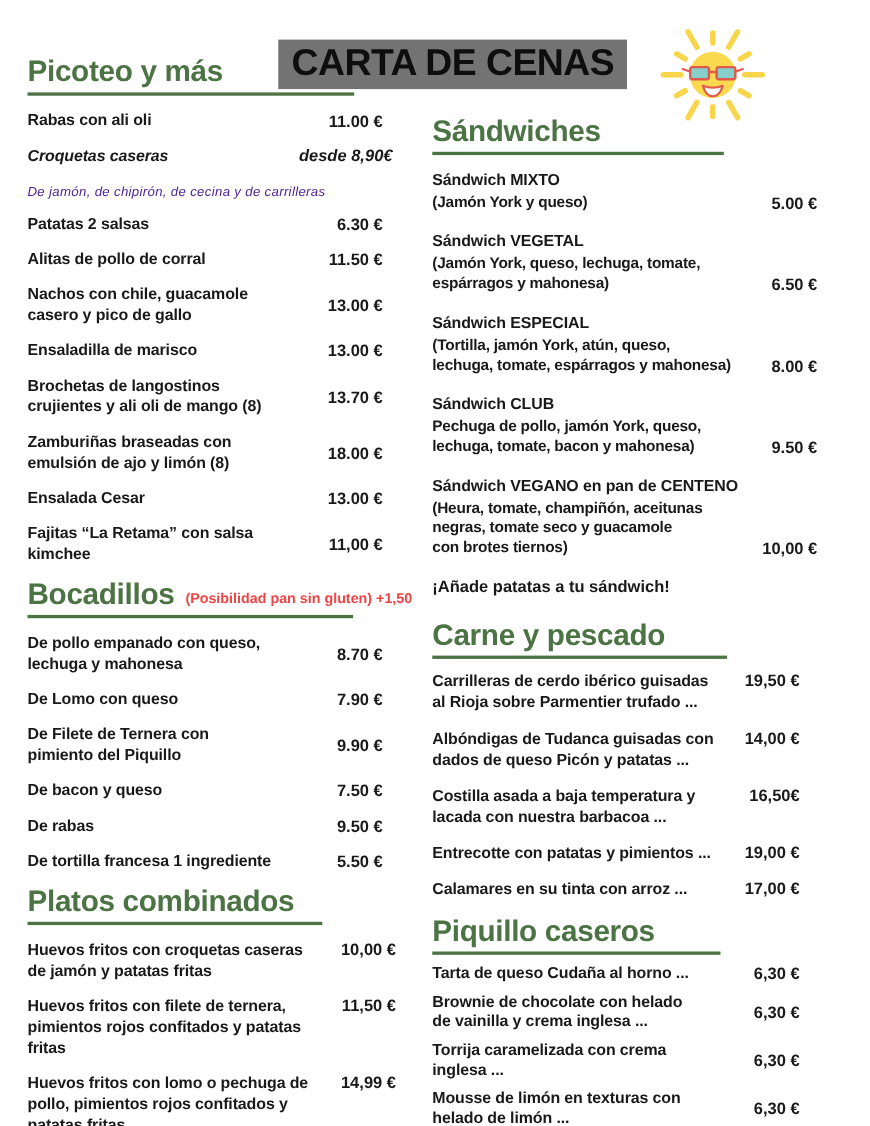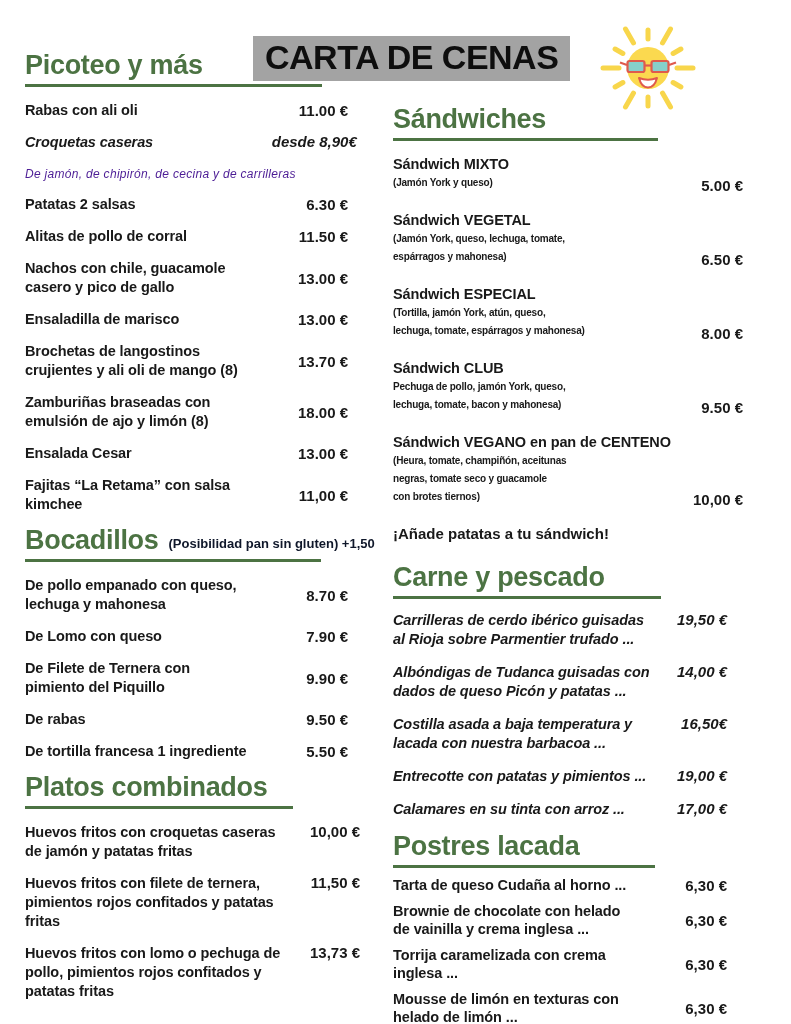--- a/index.html
+++ b/index.html
@@ -3,68 +3,68 @@
 <meta charset="utf-8">
 <style>
   * { margin:0; padding:0; box-sizing:border-box; }
   html,body { background:#ffffff; }
   body { font-family:"Liberation Sans","DejaVu Sans",sans-serif; color:#191919; }
   .page { position:relative; width:791px; height:1024px; background:#fff; overflow:hidden; }
 
   
   .title {
     position:absolute; left:253px; top:36px;
-    background:#a3a3a3; color:#0e0e0e;
+    background:#737373; color:#0e0e0e;
     font-size:34px; font-weight:800; letter-spacing:-0.5px;
     padding:2px 12px 4px 12px; white-space:nowrap;
   }
   .sun { position:absolute; left:594px; top:20px; }
 
   
   .col-left  { position:absolute; left:25px;  top:52px;  width:335px; }
   .col-right { position:absolute; left:393px; top:106px; width:350px; }
 
   
   .heading-row {
     display:flex; align-items:flex-end; gap:10px;
     border-bottom:3px solid #4c7343;
     padding-bottom:5px; margin-bottom:14px;
   }
   h2 { color:#4c7343; font-size:27px; font-weight:800; letter-spacing:-0.3px; line-height:1; white-space:nowrap; }
-  .heading-note { font-size:13px; font-weight:700; color:#0f172a; padding-bottom:3px; white-space:nowrap; }
+  .heading-note { font-size:13px; font-weight:700; color:#ef4444; padding-bottom:3px; white-space:nowrap; }
   .sec-picoteo    .heading-row { width:297px; }
   .sec-bocadillos .heading-row { width:296px; }
   .sec-platos     .heading-row { width:268px; }
   .sec-sandwiches .heading-row { width:265px; }
   .sec-carne      .heading-row { width:268px; margin-bottom:12px; }
   .sec-postres    .heading-row { width:262px; margin-bottom:8px; }
 
   
   .item { display:flex; justify-content:space-between; align-items:center; margin-bottom:13px; }
   .item-text { flex:1 1 auto; min-width:0; }
   .item-name {
     font-weight:700; font-size:14.5px; line-height:19px;
     white-space:pre-line; letter-spacing:-0.1px;
   }
   .item-price { font-weight:700; font-size:15px; white-space:nowrap; margin-left:4px; min-width:55px; text-align:right; }
   .item-sub {
     font-weight:400; font-size:12px; line-height:16px; color:#4c1d95;
     letter-spacing:0.3px; margin-top:14px; white-space:nowrap;
   }
   .item:has(.item-sub) { align-items:flex-start;font-style:italic; }
-  .item-desc { font-weight:700; font-size:10px; line-height:18px; white-space:pre-line; letter-spacing:-0.2px; }
+  .item-desc { font-weight:700; font-size:14px; line-height:18px; white-space:pre-line; letter-spacing:-0.2px; }
 
   
   .sec-picoteo .item, .sec-bocadillos .item { padding-right:12px; }
   .sec-platos .item { align-items:flex-start;gap:12px; }
   .sec-sandwiches .item { position:relative; margin-bottom:17px; padding-bottom:2px; }
   .sec-sandwiches .item-price { position:absolute; right:0; bottom:0; }
   .sec-sandwiches .item-text { padding-right:2px; }
   .footnote { font-weight:700; font-size:15px; margin:4px 0 22px 0; }
-  .sec-carne .item { align-items:flex-start; margin-bottom:14px; padding-right:16px;font-style:italic; }
+  .sec-carne .item { align-items:flex-start; margin-bottom:14px; padding-right:16px; }
   .sec-postres .item { margin-bottom:8px; padding-right:16px;gap:28px; }
   .sec-postres .item-name { line-height:18px; }
 </style>
 </head>
 <body>
 
 <div class="page">
 
   <div class="title">CARTA DE CENAS</div>
 
@@ -213,20 +213,27 @@
 
   <div class="item">
     <div class="item-text">
       <div class="item-name">De Filete de Ternera  con
 pimiento del Piquillo</div>
 
     </div>
     <div class="item-price">9.90 €</div>
   </div>
 
+  <div class="item">
+    <div class="item-text">
+      <div class="item-name">De bacon y queso</div>
+
+    </div>
+    <div class="item-price">7.50 €</div>
+  </div>
 
   <div class="item">
     <div class="item-text">
       <div class="item-name">De rabas</div>
 
     </div>
     <div class="item-price">9.50 €</div>
   </div>
 
   <div class="item">
@@ -263,21 +270,21 @@
     <div class="item-price">11,50 €</div>
   </div>
 
   <div class="item">
     <div class="item-text">
       <div class="item-name">Huevos fritos con lomo o pechuga de
 pollo, pimientos rojos confitados y
 patatas fritas</div>
 
     </div>
-    <div class="item-price">13,73 €</div>
+    <div class="item-price">14,99 €</div>
   </div>
 </div>
     </section>
 
   </div>
 
   <div class="col-right">
 
     <section class="sec-sandwiches">
       <div class="heading-row">
@@ -382,21 +389,21 @@
       <div class="item-name">Calamares en su tinta con arroz  ...</div>
 
     </div>
     <div class="item-price">17,00 €</div>
   </div>
 </div>
     </section>
 
     <section class="sec-postres">
       <div class="heading-row">
-        <h2>Postres lacada</h2>
+        <h2>Piquillo caseros</h2>
       </div>
       <div>
   <div class="item">
     <div class="item-text">
       <div class="item-name">Tarta de queso Cudaña al horno ...</div>
 
     </div>
     <div class="item-price">6,30 €</div>
   </div>
 

